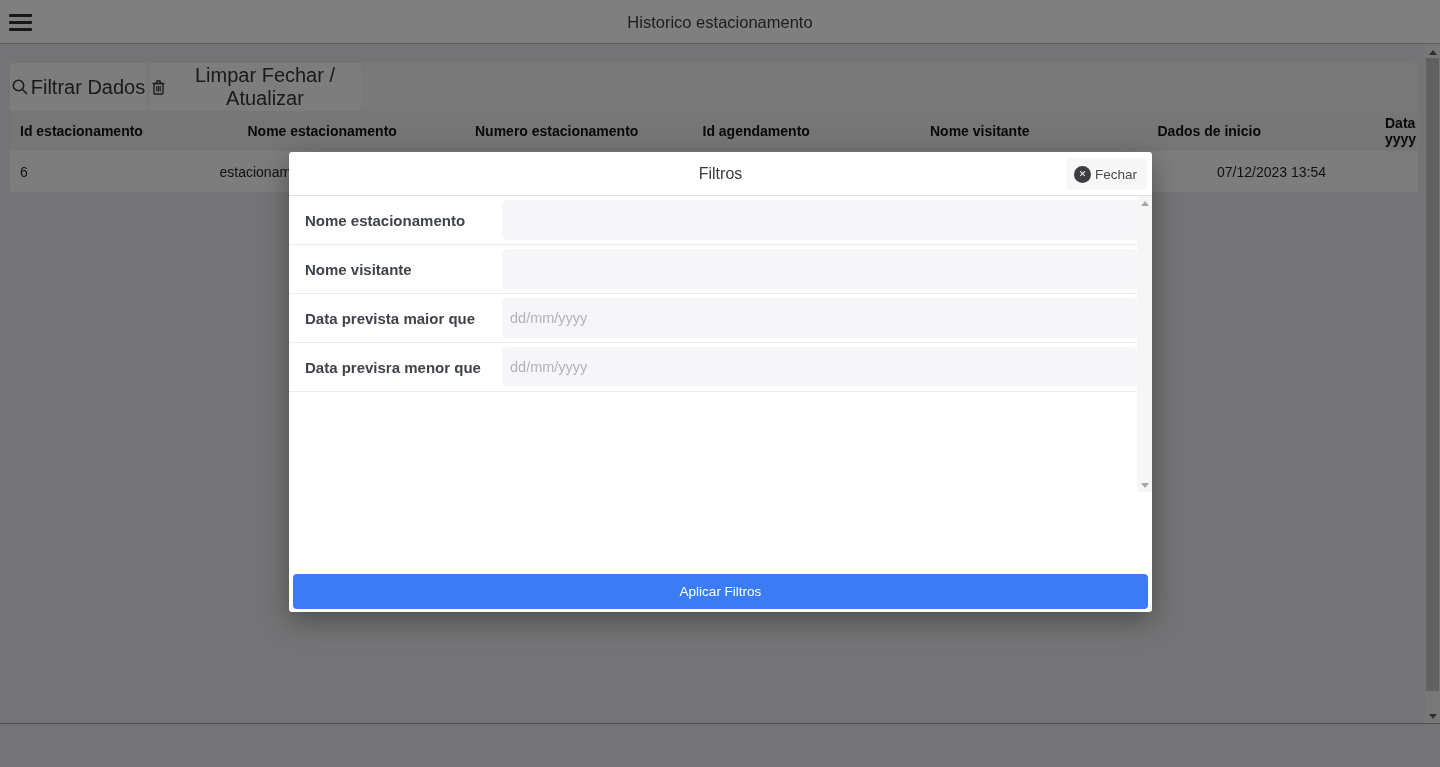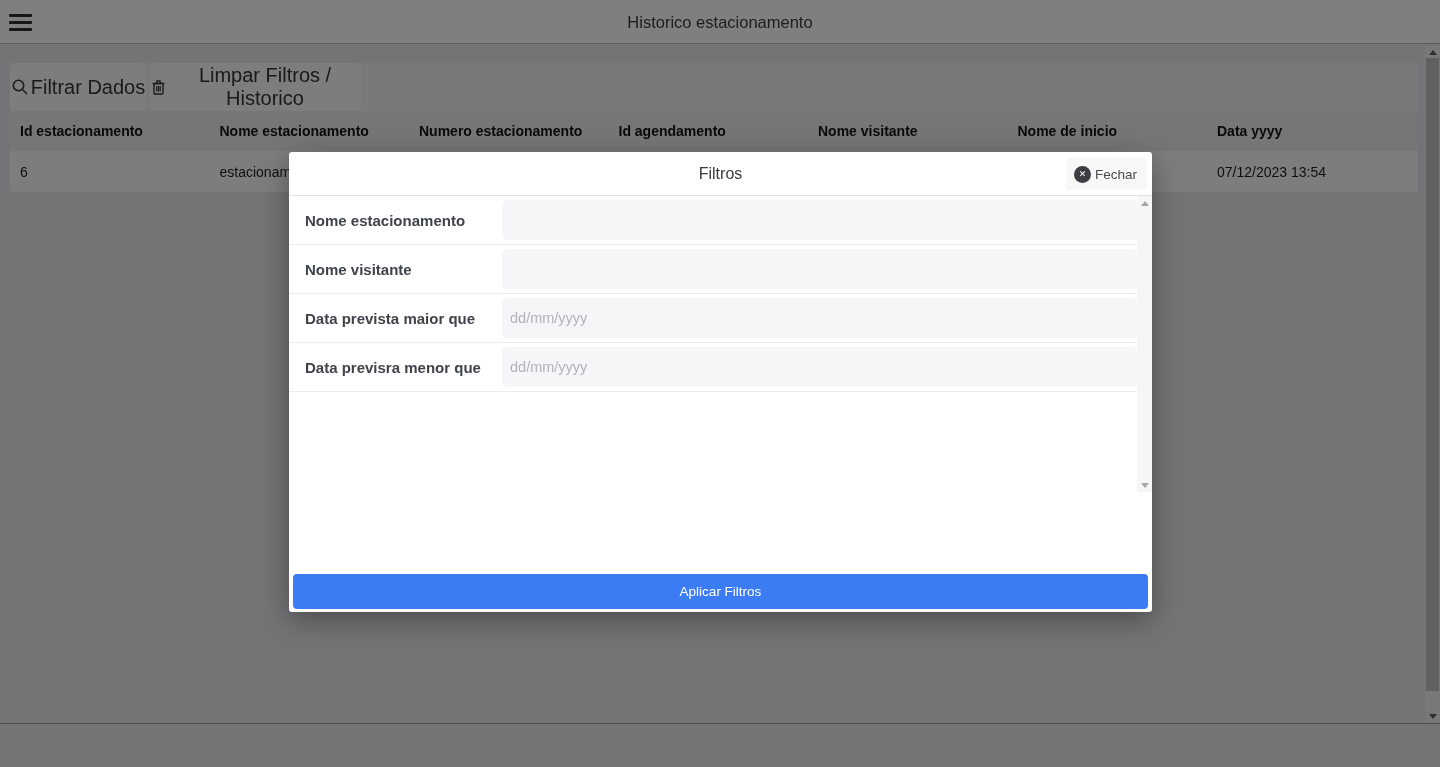--- a/index.html
+++ b/index.html
@@ -25,21 +25,21 @@
   .toolbar { position:absolute; top:0; left:0; right:0; height:48px; display:flex; }
   .tb-btn { height:48px; border:none; cursor:pointer; background:#fafafb; border-radius:4px;
             display:flex; align-items:center; justify-content:center; gap:2px;
             font-family:"Liberation Sans", sans-serif; font-size:20px; color:#353535; }
   .tb-btn.filter { width:136px; }
   .tb-btn.clear  { width:211px; margin-left:4px; }
   .tb-btn svg { flex:none; }
 
   .thead, .trow { position:absolute; left:0; right:0; display:grid;
                   grid-template-columns:repeat(6, 199.5px) 1fr; align-items:center; }
-  .thead { top:48px; height:40px; background:#ececef; }
+  .thead { top:48px; height:40px; background:#ececef;gap:28px; }
   .thead .th { padding-left:10px; font-size:14px; font-weight:bold; color:#121212; }
   .trow { top:88px; height:41px; background:#fbfbfc; border-radius:0 0 4px 4px; }
   .trow .td { padding-left:10px; font-size:14px; color:#1e1e1e; white-space:nowrap; overflow:hidden; }
 
   
   .page-scrollbar { position:absolute; right:0; top:45px; width:15px; height:678px; background:#f1f1f1; }
   .ps-thumb { position:absolute; left:1px; top:13px; width:13px; height:633px; background:#c1c1c1; }
   .arr { position:absolute; left:0; width:15px; height:14px; display:flex; align-items:center; justify-content:center; }
   .arr.up { top:0; } .arr.down { bottom:0; }
   .tri-up   { width:0; height:0; border-left:4px solid transparent; border-right:4px solid transparent; border-bottom:5px solid #606060; }
@@ -112,31 +112,31 @@
         </button>
         <button class="tb-btn clear">
           <svg width="17" height="18" viewBox="0 0 17 18">
             <rect x="4" y="5.5" width="9" height="10.5" rx="1" fill="none" stroke="#3a3a3a" stroke-width="1.4"></rect>
             <line x1="2.5" y1="5.5" x2="14.5" y2="5.5" stroke="#3a3a3a" stroke-width="1.4"></line>
             <path d="M6.5 5 L7 3 H10 L10.5 5" fill="none" stroke="#3a3a3a" stroke-width="1.4"></path>
             <line x1="6.8" y1="8" x2="6.8" y2="13.5" stroke="#3a3a3a" stroke-width="1.2"></line>
             <line x1="8.5" y1="8" x2="8.5" y2="13.5" stroke="#3a3a3a" stroke-width="1.2"></line>
             <line x1="10.2" y1="8" x2="10.2" y2="13.5" stroke="#3a3a3a" stroke-width="1.2"></line>
           </svg>
-          <span>Limpar Filtros / Historico</span>
+          <span>Limpar Fechar / Atualizar</span>
         </button>
       </div>
 
       <div class="thead">
         <div class="th">Id estacionamento</div>
         <div class="th">Nome estacionamento</div>
         <div class="th">Numero estacionamento</div>
         <div class="th">Id agendamento</div>
         <div class="th">Nome visitante</div>
-        <div class="th">Nome de inicio</div>
+        <div class="th">Dados de inicio</div>
         <div class="th">Data yyyy</div>
       </div>
 
       <div class="trow">
         <div class="td">6</div>
         <div class="td">estacionam</div>
         <div class="td"></div>
         <div class="td"></div>
         <div class="td"></div>
         <div class="td"></div>

